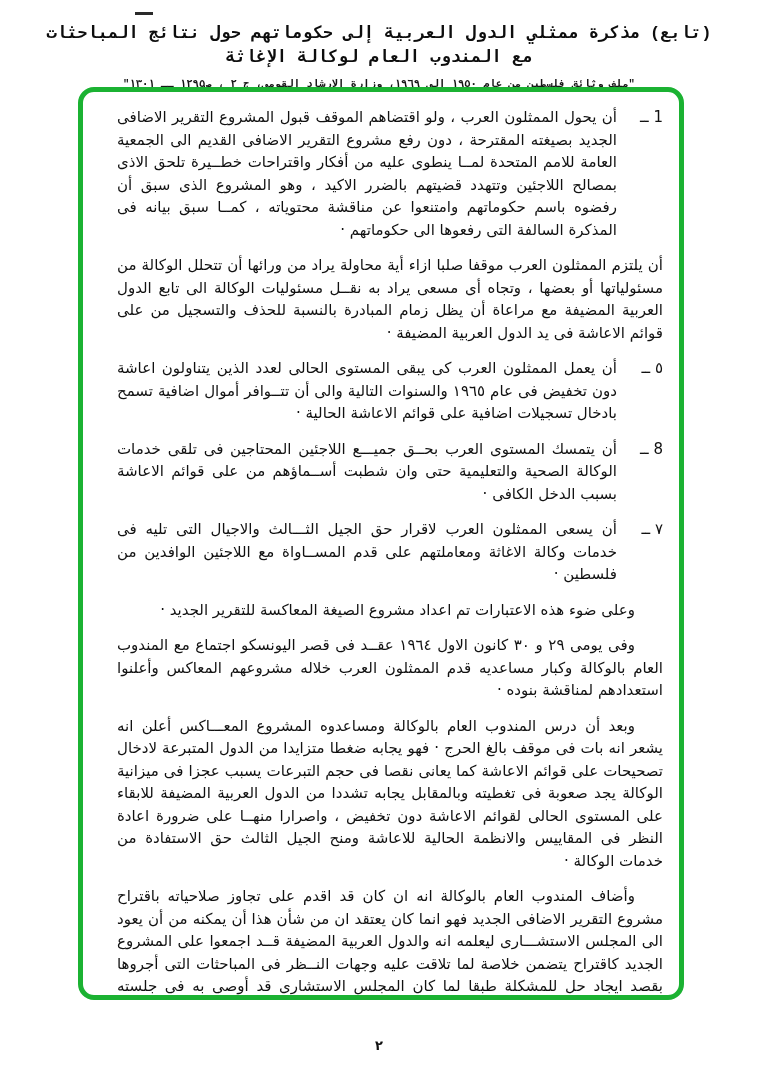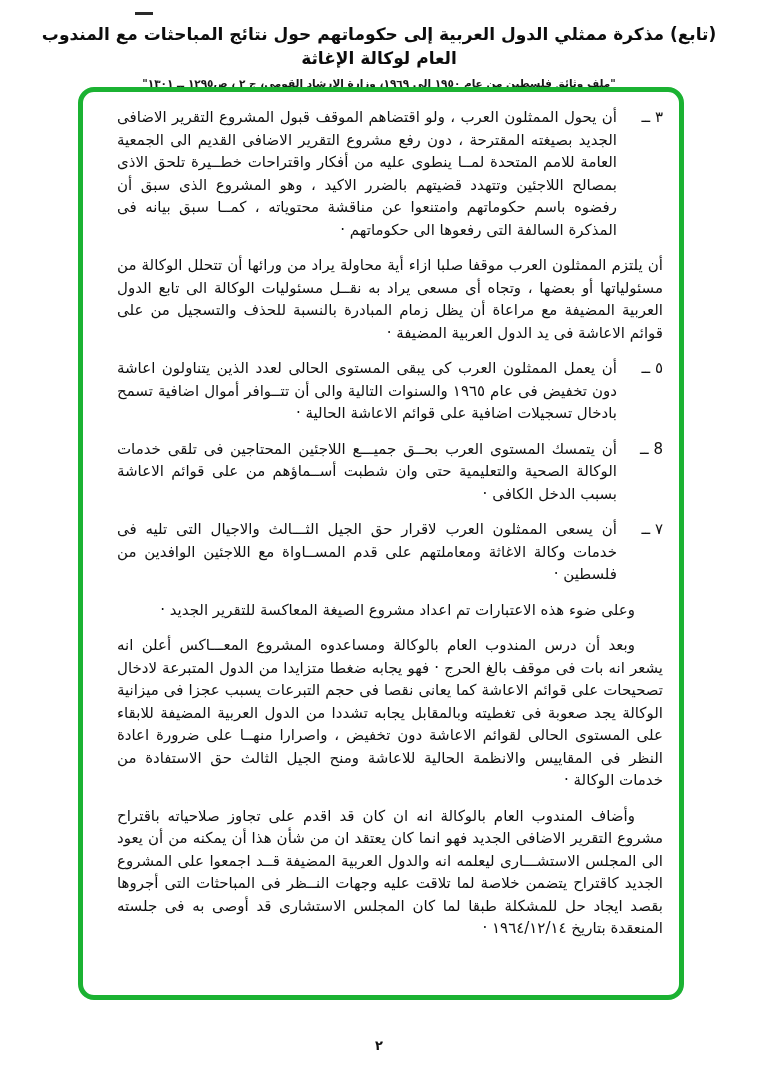--- a/index.html
+++ b/index.html
@@ -24,20 +24,21 @@
     height: 3px;
     background: #2a2a2a;
   }
   .header {
     position: absolute;
     top: 22px;
     left: 0;
     right: 0;
     text-align: center;
     direction: rtl;
+    font-family: Liberation Mono, monospace;
   }
   .header-title {
     font-size: 17px;
     font-weight: bold;
     color: #0d0d0d;
     padding: 0 40px;
     line-height: 24px;
   }
   .header-source {
     margin-top: 7px;
@@ -102,21 +103,21 @@
 
   <div class="header">
     <div class="header-title">(تابع) مذكرة ممثلي الدول العربية إلى حكوماتهم حول نتائج المباحثات مع المندوب العام لوكالة الإغاثة</div>
     <div class="header-source">"ملف وثائق فلسطين من عام ١٩٥٠ إلى ١٩٦٩، وزارة الارشاد القومى، ج ٢ ، ص١٢٩٥ ــ ١٣٠١"</div>
   </div>
 
   <div class="frame">
     <div class="content">
 
       <div class="item">
-        <span class="item-label">٣ ــ</span>
+        <span class="item-label">1 ــ</span>
         <span class="item-text">أن يحول الممثلون العرب ، ولو اقتضاهم الموقف قبول المشروع التقرير الاضافى الجديد بصيغته المقترحة ، دون رفع مشروع التقرير الاضافى القديم الى الجمعية العامة للامم المتحدة لمــا ينطوى عليه من أفكار واقتراحات خطــيرة تلحق الاذى بمصالح اللاجئين وتتهدد قضيتهم بالضرر الاكيد ، وهو المشروع الذى سبق أن رفضوه باسم حكوماتهم وامتنعوا عن مناقشة محتوياته ، كمــا سبق بيانه فى المذكرة السالفة التى رفعوها الى حكوماتهم ·</span>
       </div>
 
       <div class="item">
         <span class="item-text">أن يلتزم الممثلون العرب موقفا صلبا ازاء أية محاولة يراد من ورائها أن تتحلل الوكالة من مسئولياتها أو بعضها ، وتجاه أى مسعى يراد به نقــل مسئوليات الوكالة الى تابع الدول العربية المضيفة مع مراعاة أن يظل زمام المبادرة بالنسبة للحذف والتسجيل من على قوائم الاعاشة فى يد الدول العربية المضيفة ·</span>
       </div>
 
       <div class="item">
         <span class="item-label">٥ ــ</span>
         <span class="item-text">أن يعمل الممثلون العرب كى يبقى المستوى الحالى لعدد الذين يتناولون اعاشة دون تخفيض فى عام ١٩٦٥ والسنوات التالية والى أن تتــوافر أموال اضافية تسمح بادخال تسجيلات اضافية على قوائم الاعاشة الحالية ·</span>
@@ -126,20 +127,21 @@
         <span class="item-label">8 ــ</span>
         <span class="item-text">أن يتمسك المستوى العرب بحــق جميـــع اللاجئين المحتاجين فى تلقى خدمات الوكالة الصحية والتعليمية حتى وان شطبت أســماؤهم من على قوائم الاعاشة بسبب الدخل الكافى ·</span>
       </div>
 
       <div class="item">
         <span class="item-label">٧ ــ</span>
         <span class="item-text">أن يسعى الممثلون العرب لاقرار حق الجيل الثـــالث والاجيال التى تليه فى خدمات وكالة الاغاثة ومعاملتهم على قدم المســاواة مع اللاجئين الوافدين من فلسطين ·</span>
       </div>
 
       <div class="para">وعلى ضوء هذه الاعتبارات تم اعداد مشروع الصيغة المعاكسة للتقرير الجديد ·</div>
+      <div class="para">وفى يومى ٢٩ و ٣٠ كانون الاول ١٩٦٤ عقــد فى قصر اليونسكو اجتماع مع المندوب العام بالوكالة وكبار مساعديه قدم الممثلون العرب خلاله مشروعهم المعاكس وأعلنوا استعدادهم لمناقشة بنوده ·</div>
       <div class="para">وبعد أن درس المندوب العام بالوكالة ومساعدوه المشروع المعـــاكس أعلن انه يشعر انه بات فى موقف بالغ الحرج · فهو يجابه ضغطا متزايدا من الدول المتبرعة لادخال تصحيحات على قوائم الاعاشة كما يعانى نقصا فى حجم التبرعات يسبب عجزا فى ميزانية الوكالة يجد صعوبة فى تغطيته وبالمقابل يجابه تشددا من الدول العربية المضيفة للابقاء على المستوى الحالى لقوائم الاعاشة دون تخفيض ، واصرارا منهــا على ضرورة اعادة النظر فى المقاييس والانظمة الحالية للاعاشة ومنح الجيل الثالث حق الاستفادة من خدمات الوكالة ·</div>
       <div class="para">وأضاف المندوب العام بالوكالة انه ان كان قد اقدم على تجاوز صلاحياته باقتراح مشروع التقرير الاضافى الجديد فهو انما كان يعتقد ان من شأن هذا أن يمكنه من أن يعود الى المجلس الاستشـــارى ليعلمه انه والدول العربية المضيفة قــد اجمعوا على المشروع الجديد كاقتراح يتضمن خلاصة لما تلاقت عليه وجهات النــظر فى المباحثات التى أجروها بقصد ايجاد حل للمشكلة طبقا لما كان المجلس الاستشارى قد أوصى به فى جلسته المنعقدة بتاريخ ١٩٦٤/١٢/١٤ ·</div>
 
     </div>
   </div>
 
   <div class="page-number">٢</div>
 
 </div>
 

